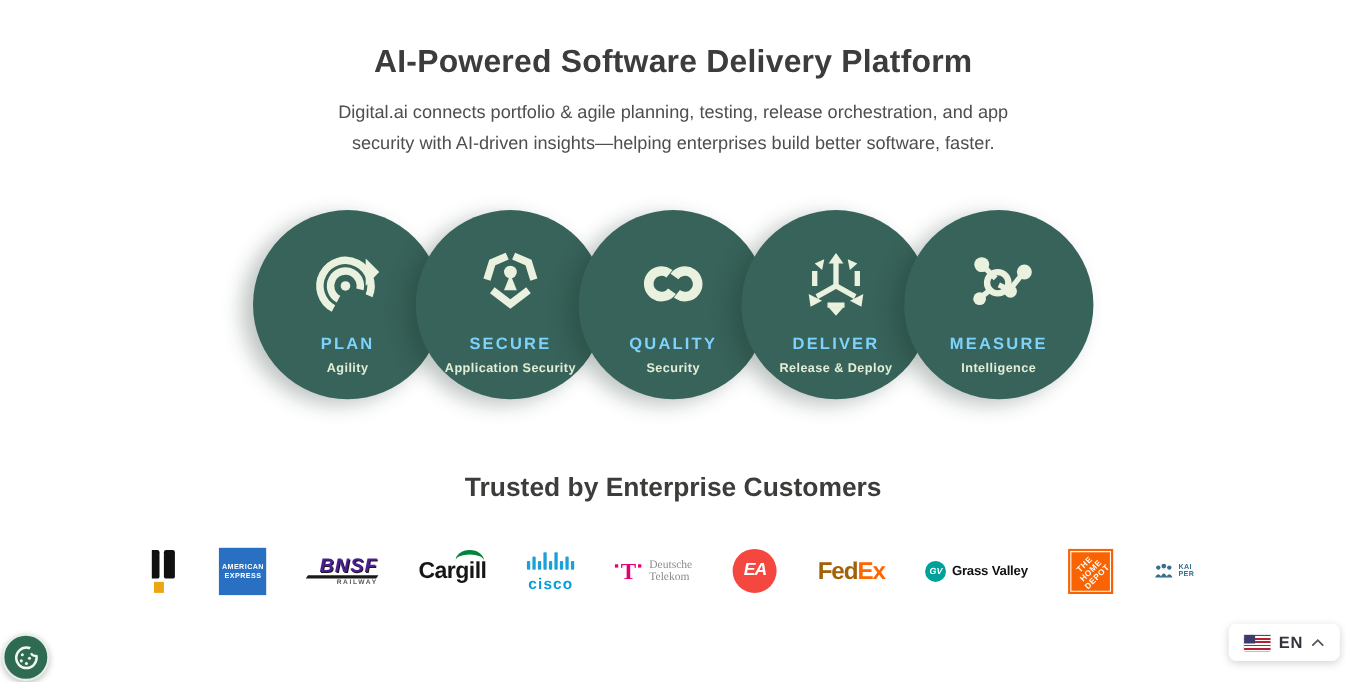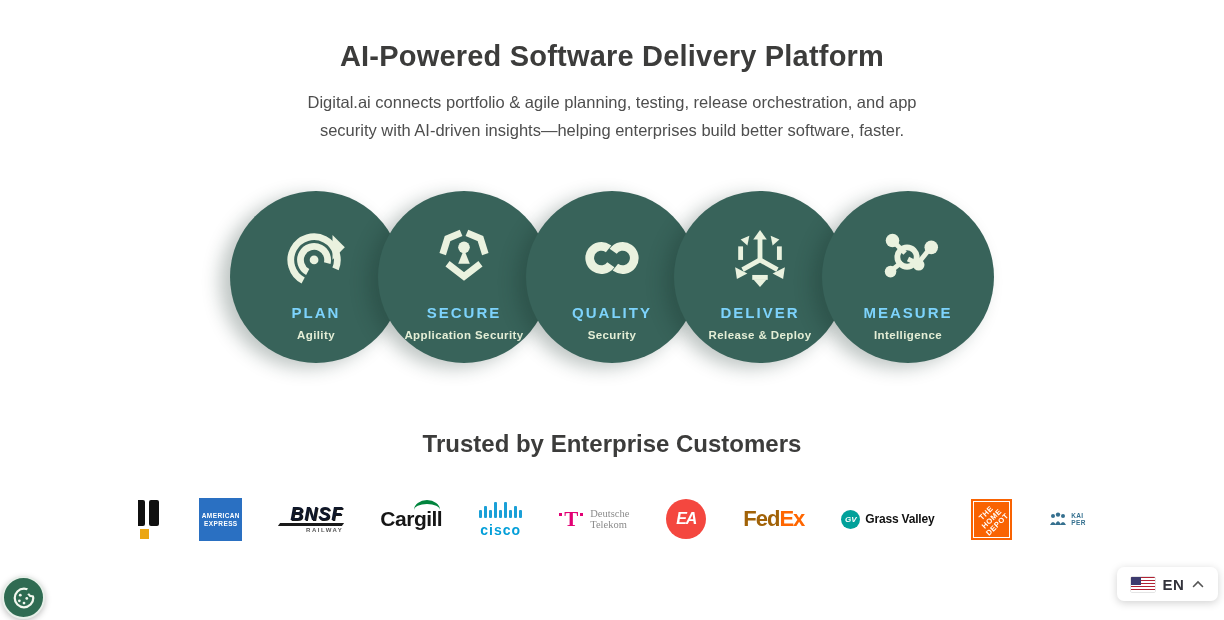--- a/index.html
+++ b/index.html
@@ -40,21 +40,21 @@
   .lg-partial .bar2 { position:absolute; left:11px; top:2px; width:10px; height:26px; background:#101010; border-radius:2px; }
   .lg-partial .sq   { position:absolute; left:2px; top:31px; width:9px; height:10px; background:#eba612; }
 
   
   .lg-amex { width:43px; height:43px; background:#2a70c2; flex-direction:column; gap:1px; }
   .lg-amex span { color:#fff; font-size:6.5px; font-weight:700; letter-spacing:.4px; line-height:7px; }
 
   
   .lg-bnsf { flex-direction:column; align-items:flex-end; }
   .lg-bnsf .bnsf-word { font-size:18px; font-weight:900; font-style:italic; letter-spacing:1px;
-                        color:#0f172a; text-shadow:1px 1px 0 #1a1a1a; line-height:16px; }
+                        color:#4c1d95; text-shadow:1px 1px 0 #1a1a1a; line-height:16px; }
   .lg-bnsf .bnsf-swoosh { width:64px; height:3px; background:#1a1a1a; transform:skewX(-35deg); margin-top:1px; }
   .lg-bnsf .bnsf-sub { font-size:6px; font-weight:700; color:#555; letter-spacing:1.5px; margin-top:1px; }
 
   
   .lg-cargill { position:relative; }
   .lg-cargill .cargill-word { font-size:21px; font-weight:900; color:#161616; letter-spacing:-.5px; }
   .lg-cargill .leaf { position:absolute; right:2px; top:-7px; width:26px; height:10px;
                       border-top:4px solid #00843d; border-radius:50% 50% 0 0 / 100% 100% 0 0; }
 
   

